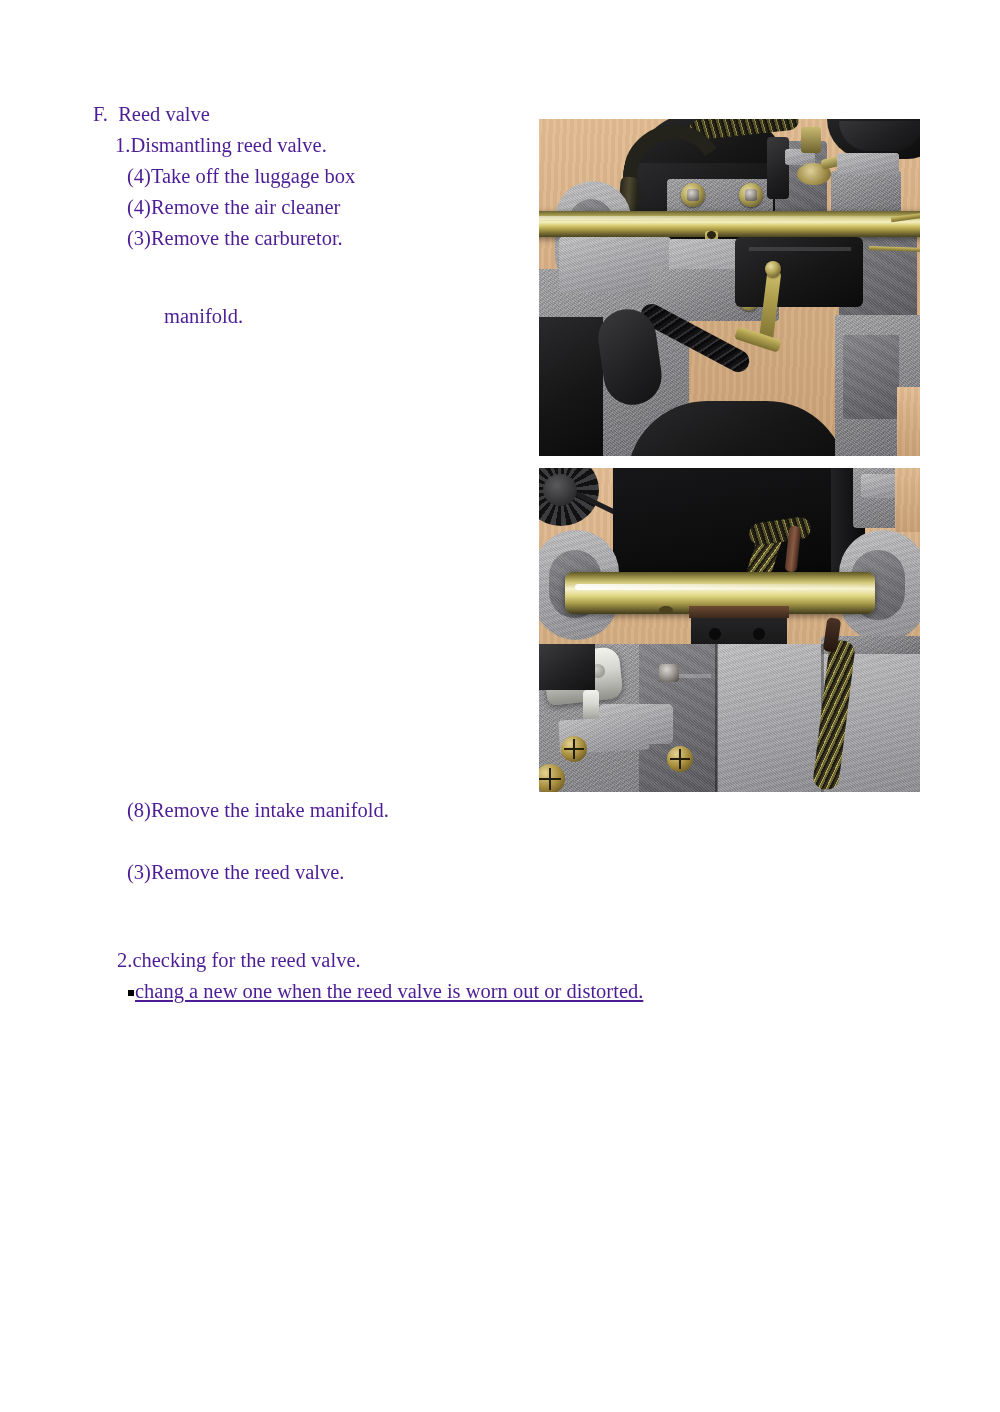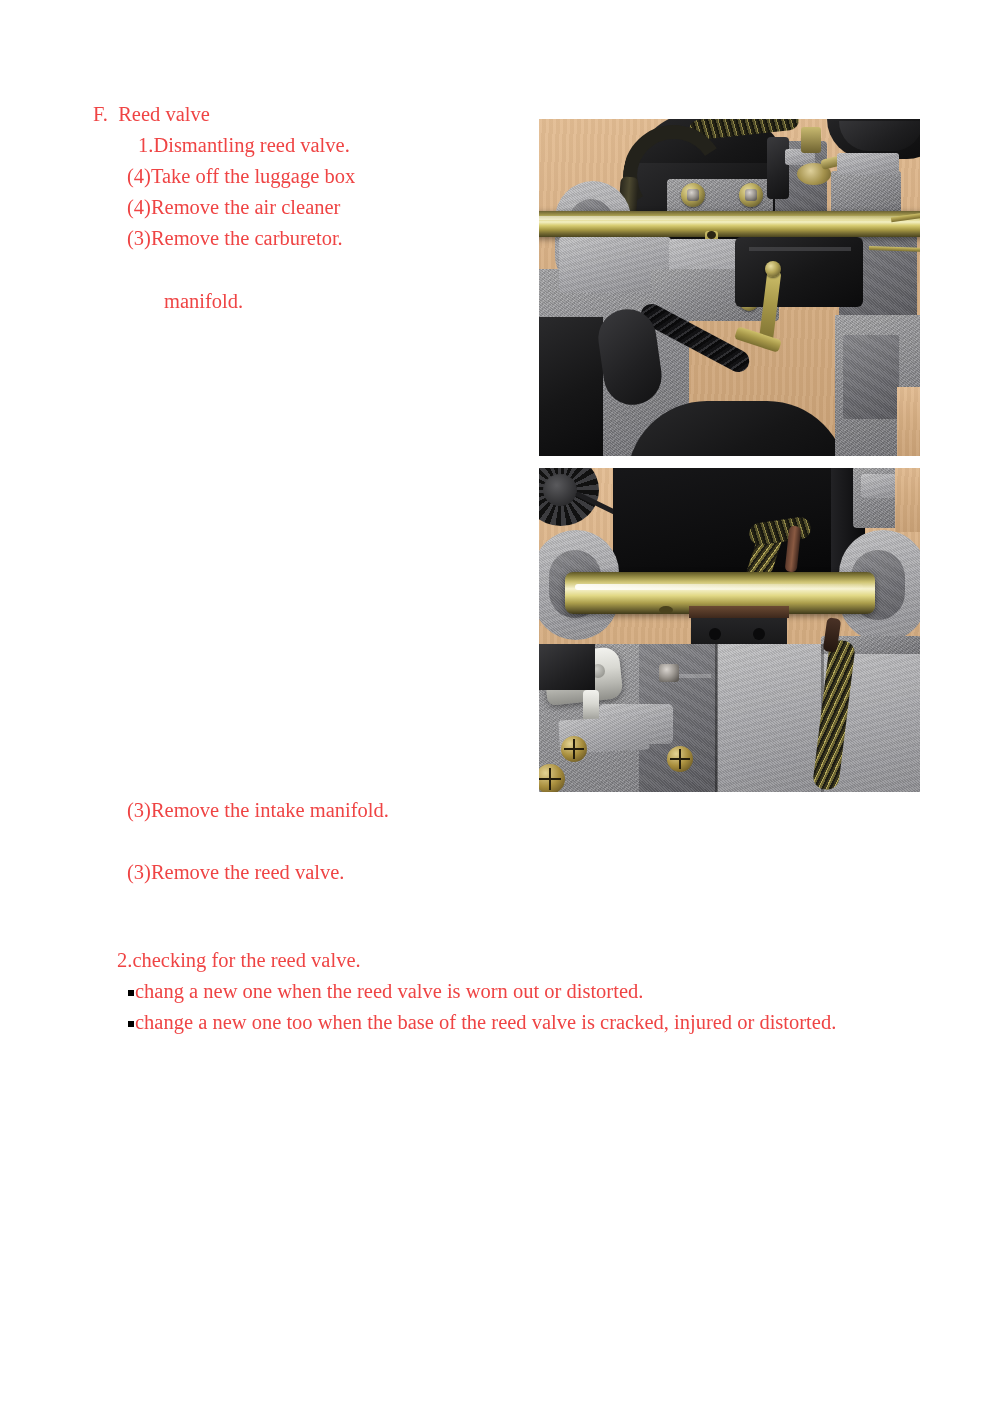--- a/index.html
+++ b/index.html
@@ -20,28 +20,28 @@
     overflow: hidden;
   }
 
   
   .txt {
     position: absolute;
     font-family: "Liberation Serif", "DejaVu Serif", serif;
     font-size: 20.5px;
     line-height: 1.0;
     white-space: pre;
-    color: #ef4444;
+    color: #4c1d95;
   }
   .lvl-a { left: 93px; }
   .lvl-b { left: 115px; }
   .lvl-c { left: 127px; }
   .lvl-d { left: 164px; }
   .lvl-e { left: 117px; }
-  .lvl-f { left: 128px; }
+  .lvl-f { left: 128px; text-decoration: underline; }
 
   .bullet-sq {
     display: inline-block;
     width: 6px;
     height: 6px;
     background: #000;
     vertical-align: 2px;
     margin-right: 1px;
   }
 
@@ -147,35 +147,34 @@
   .screw-cross::after  { top: 46%; left: 12%; height: 8%; width: 76%; }
   .shadow-soft { box-shadow: 0 2px 6px rgba(0,0,0,.45); }
 </style>
 </head>
 <body>
 
 <div id="page">
 
   <div class="txt lvl-a" style="top:104px;">F.  Reed valve</div>
 
-  <div class="txt lvl-b" style="top:135px;margin-left:23px;">1.Dismantling reed valve.</div>
+  <div class="txt lvl-b" style="top:135px;">1.Dismantling reed valve.</div>
 
   <div class="txt lvl-c" style="top:166px;">(4)Take off the luggage box</div>
   <div class="txt lvl-c" style="top:197px;">(4)Remove the air cleaner</div>
   <div class="txt lvl-c" style="top:228px;">(3)Remove the carburetor.</div>
-  <div class="txt lvl-d" style="top:291px;text-align:center;">manifold.</div>
-
-  <div class="txt lvl-c" style="top:800px;">(3)Remove the intake manifold.</div>
+  <div class="txt lvl-d" style="top:306px;text-align:center;">manifold.</div>
+
+  <div class="txt lvl-c" style="top:800px;">(8)Remove the intake manifold.</div>
   <div class="txt lvl-c" style="top:862px;">(3)Remove the reed valve.</div>
 
   <div class="txt lvl-e" style="top:950px;">2.checking for the reed valve.</div>
 
   <div class="txt lvl-f" style="top:981px;"><span class="bullet-sq"></span><span>chang a new one when the reed valve is worn out or distorted.</span></div>
 
-  <div class="txt lvl-f" style="top:1012px;"><span class="bullet-sq"></span><span>change a new one too when the base of the reed valve is cracked, injured or distorted.</span></div>
 
   <div class="photo" id="photo-top">
 
     <div class="layer cardboard" style="left:0;top:0;width:381px;height:337px;"></div>
 
     <div class="layer" style="left:0;top:96px;width:381px;height:2px;background:rgba(150,110,70,.45);"></div>
     <div class="layer" style="left:330px;top:0;width:2px;height:120px;background:rgba(150,110,70,.4);"></div>
 
     <div class="layer rubber" style="left:288px;top:-20px;width:120px;height:60px;border-radius:0 0 40px 40px;"></div>
     <div class="layer rubber-soft" style="left:300px;top:2px;width:84px;height:30px;border-radius:0 0 30px 30px;opacity:.8;"></div>

